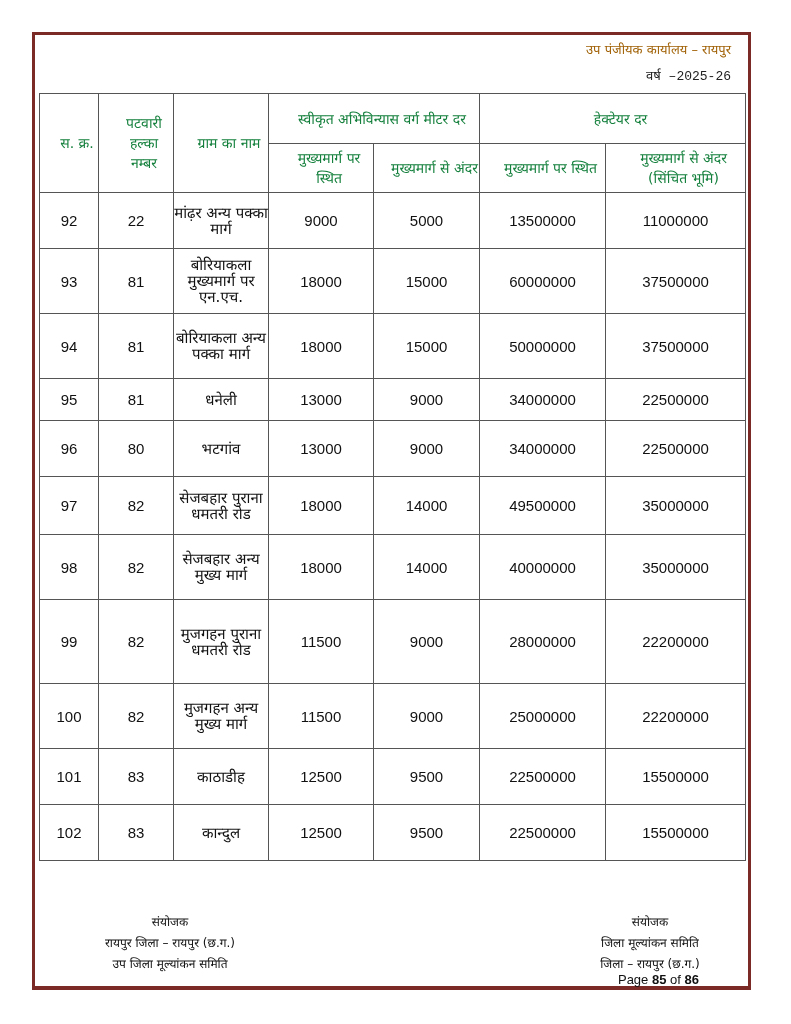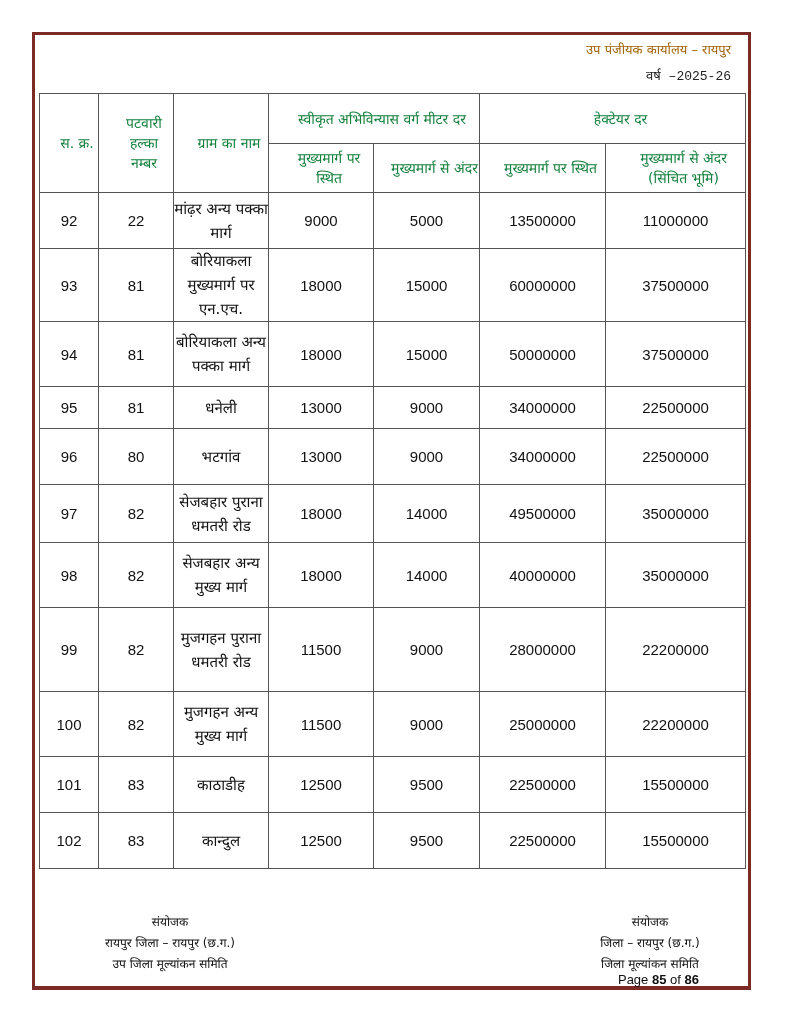--- a/index.html
+++ b/index.html
@@ -12,21 +12,21 @@
   .year { position: absolute; right: 60px; top: 66px; font-family: Liberation Mono, monospace;
           font-size: 13px; color: #222; }
   table.rates { position: absolute; left: 39px; top: 93px; width: 706px;
                 border-collapse: collapse; table-layout: fixed; }
   table.rates td, table.rates th { border: 1px solid #555; text-align: center; vertical-align: middle;
                                    padding: 0; }
   table.rates th { color: #15803d; font-weight: normal; font-family: "DejaVu Sans", sans-serif;
                    font-size: 14px; line-height: 20px; padding-left: 16px; }
   table.rates td { font-size: 15px; }
   td.sno, td.halka { font-size: 13px; }
-  td.village { font-family: "DejaVu Sans", sans-serif; font-size: 13px; line-height: 24px; margin-top: 44px; }
+  td.village { font-family: "DejaVu Sans", sans-serif; font-size: 13px; line-height: 16px; margin-top: 44px; }
   .footer-left { position: absolute; left: 60px; top: 912px; width: 220px; text-align: center;
                  font-family: "DejaVu Sans", sans-serif; font-size: 12px; line-height: 21px; }
   .footer-right { position: absolute; left: 540px; top: 912px; width: 220px; text-align: center;
                   font-family: "DejaVu Sans", sans-serif; font-size: 12px; line-height: 21px; }
   .page-no { position: absolute; right: 92px; top: 972px; font-size: 13px; }
   .page-no b { font-weight: bold; }
 </style>
 </head>
 <body>
 
@@ -163,21 +163,21 @@
     </tbody>
 </table>
 
 <div class="footer-left">
   <div>संयोजक</div>
   <div>रायपुर जिला – रायपुर (छ.ग.)</div>
   <div>उप जिला मूल्यांकन समिति</div>
 </div>
 <div class="footer-right">
   <div>संयोजक</div>
+  <div>जिला मूल्यांकन समिति</div>
   <div>जिला – रायपुर (छ.ग.)</div>
-  <div>जिला मूल्यांकन समिति</div>
 </div>
 <div class="page-no">
   <span>Page</span>
   <b>85</b>
   <span>of</span>
   <b>86</b>
 </div>
 
 </body></html>

